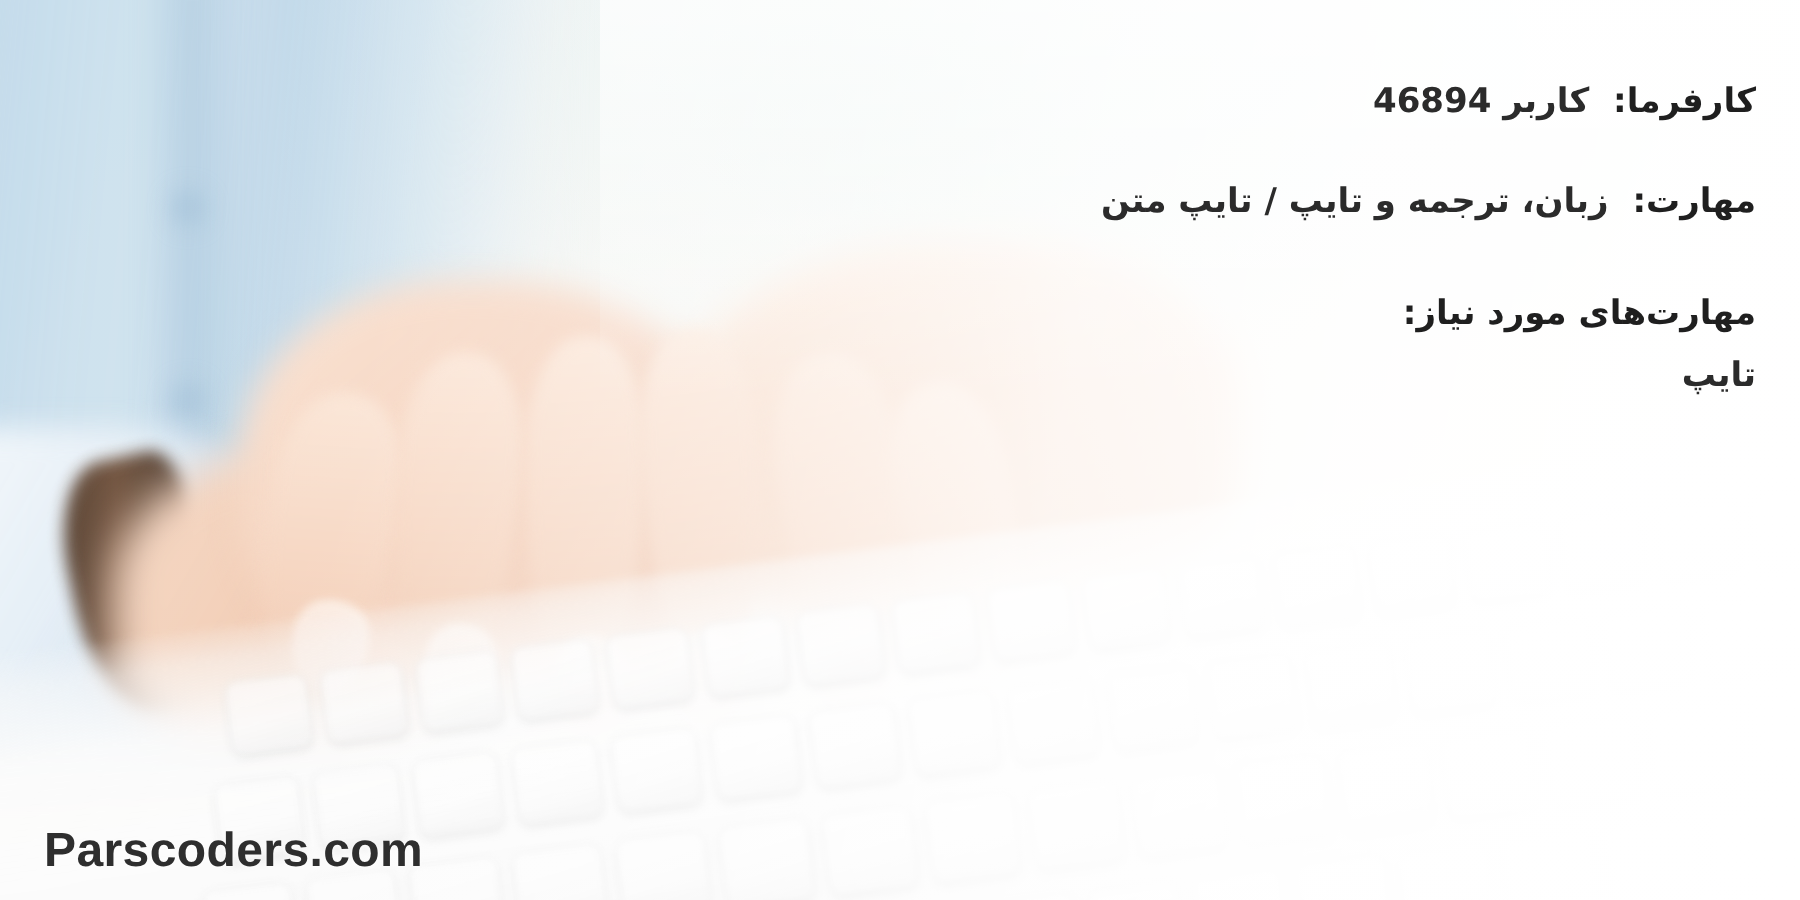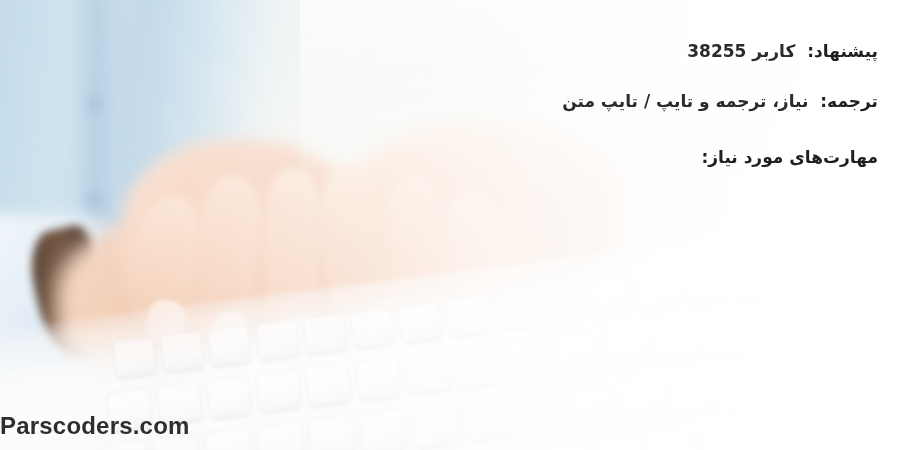--- a/index.html
+++ b/index.html
@@ -247,21 +247,21 @@
     cursor:pointer;
     font-family:"DejaVu Sans", sans-serif;
     box-shadow:0 1px 2px rgba(0,0,0,0.12);
     line-height:1;
     padding:0;
   }
 
   
   .watermark {
     position:absolute;
-    left:0; bottom:10px;
+    left:22px; bottom:10px;
     font-family:"Liberation Sans", sans-serif;
     font-size:24px;
     font-weight:bold;
     color:#2e2e2e;
     letter-spacing:.2px;
     direction:ltr;
     text-shadow:0 1px 2px rgba(255,255,255,0.75);
   }
 </style>
 </head>
@@ -359,31 +359,32 @@
       </div>
 
     <div class="veil"></div>
     <div class="veil-top"></div>
   </div>
 
   <div class="content">
 
 
     <div class="meta-row meta-employer">
-      <span class="meta-label">پیشنهاد:</span>
-      <span class="meta-value">کاربر 38255</span>
+      <span class="meta-label">کارفرما:</span>
+      <span class="meta-value">کاربر 46894</span>
     </div>
 
     <div class="meta-row meta-category">
-      <span class="meta-label">ترجمه:</span>
-      <span class="meta-value">نیاز، ترجمه و تایپ / تایپ متن</span>
+      <span class="meta-label">مهارت:</span>
+      <span class="meta-value">زبان، ترجمه و تایپ / تایپ متن</span>
     </div>
 
     <div class="skills">
       <div class="skills-label">مهارت‌های مورد نیاز:</div>
+      <div class="skills-value">تایپ</div>
     </div>
 
   </div>
 
 
   <div class="watermark">Parscoders.com</div>
 
 </div>
 
 </body></html>

